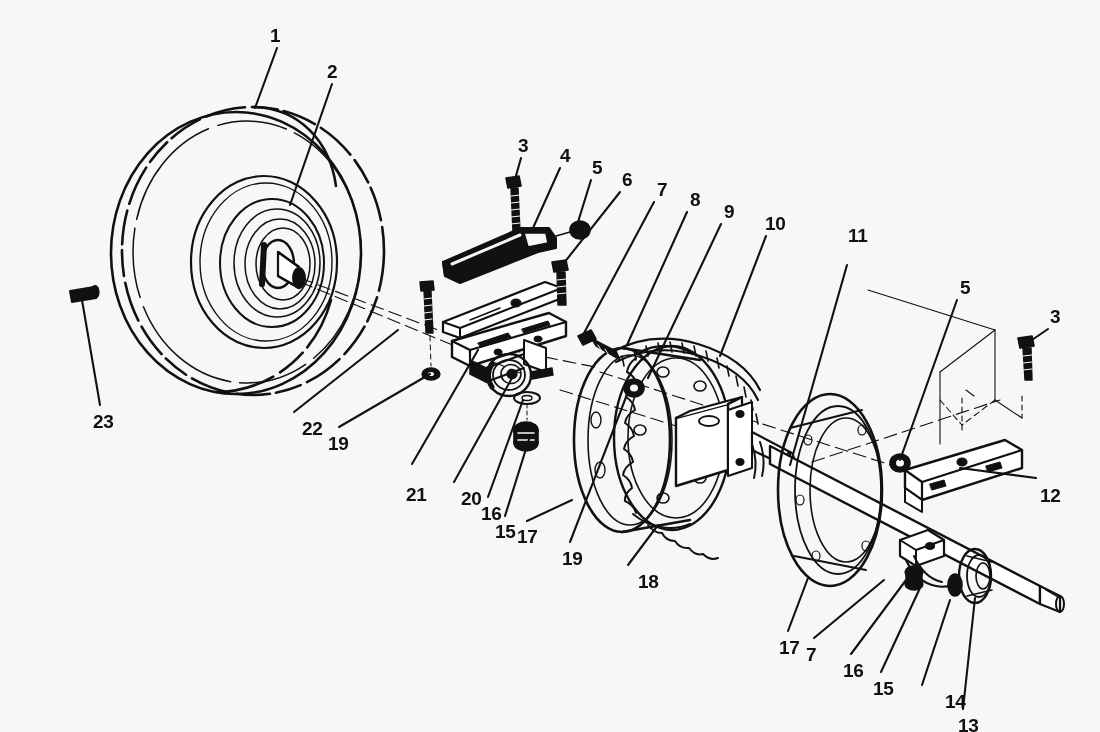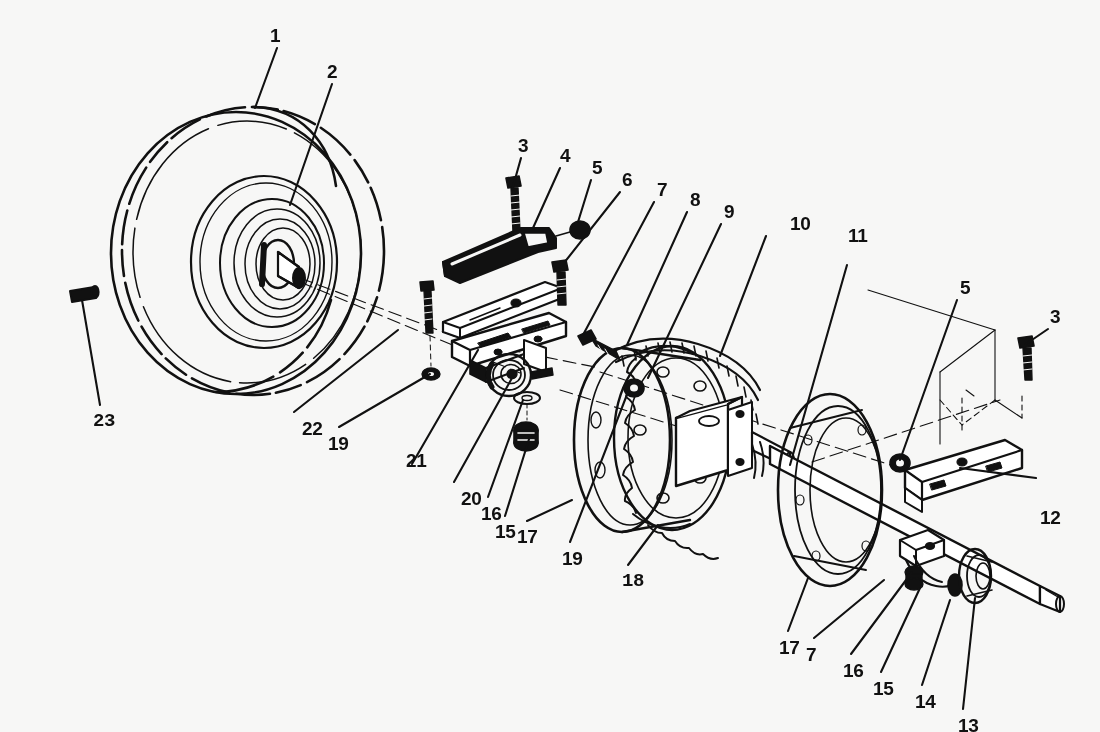--- a/index.html
+++ b/index.html
@@ -388,36 +388,36 @@
   <div class="callout-layer" id="callout-layer">
       <div class="callout-num" style="left: 270px; top: 26px;">1</div>
       <div class="callout-num" style="left: 327px; top: 62px;">2</div>
       <div class="callout-num" style="left: 518px; top: 136px;">3</div>
       <div class="callout-num" style="left: 560px; top: 146px;">4</div>
       <div class="callout-num" style="left: 592px; top: 158px;">5</div>
       <div class="callout-num" style="left: 622px; top: 170px;">6</div>
       <div class="callout-num" style="left: 657px; top: 180px;">7</div>
       <div class="callout-num" style="left: 690px; top: 190px;">8</div>
       <div class="callout-num" style="left: 724px; top: 202px;">9</div>
-      <div class="callout-num" style="left: 765px; top: 214px; margin-left: 25px;">10</div>
+      <div class="callout-num" style="left: 765px; top: 214px;">10</div>
       <div class="callout-num" style="left: 848px; top: 226px;">11</div>
       <div class="callout-num" style="left: 960px; top: 278px;">5</div>
       <div class="callout-num" style="left: 1050px; top: 307px;">3</div>
-      <div class="callout-num" style="left: 1040px; top: 508px;">12</div>
-      <div class="callout-num" style="left: 93px; top: 412px; font-family: Liberation Mono, monospace;">23</div>
+      <div class="callout-num" style="left: 1040px; top: 486px;">12</div>
+      <div class="callout-num" style="left: 93px; top: 412px;">23</div>
       <div class="callout-num" style="left: 302px; top: 419px;">22</div>
       <div class="callout-num" style="left: 328px; top: 434px;">19</div>
-      <div class="callout-num" style="left: 406px; top: 451px;">21</div>
+      <div class="callout-num" style="left: 406px; top: 485px;">21</div>
       <div class="callout-num" style="left: 461px; top: 489px;">20</div>
       <div class="callout-num" style="left: 481px; top: 504px;">16</div>
       <div class="callout-num" style="left: 495px; top: 522px;">15</div>
       <div class="callout-num" style="left: 517px; top: 527px;">17</div>
       <div class="callout-num" style="left: 562px; top: 549px;">19</div>
-      <div class="callout-num" style="left: 622px; top: 572px; font-family: Liberation Mono, monospace;">18</div>
+      <div class="callout-num" style="left: 638px; top: 572px;">18</div>
       <div class="callout-num" style="left: 779px; top: 638px;">17</div>
       <div class="callout-num" style="left: 806px; top: 645px;">7</div>
       <div class="callout-num" style="left: 843px; top: 661px;">16</div>
       <div class="callout-num" style="left: 873px; top: 679px;">15</div>
-      <div class="callout-num" style="left: 915px; top: 692px;">14</div>
+      <div class="callout-num" style="left: 945px; top: 692px;">14</div>
       <div class="callout-num" style="left: 958px; top: 716px;">13</div>
     </div>
 
 </div>
 
 </body></html>

